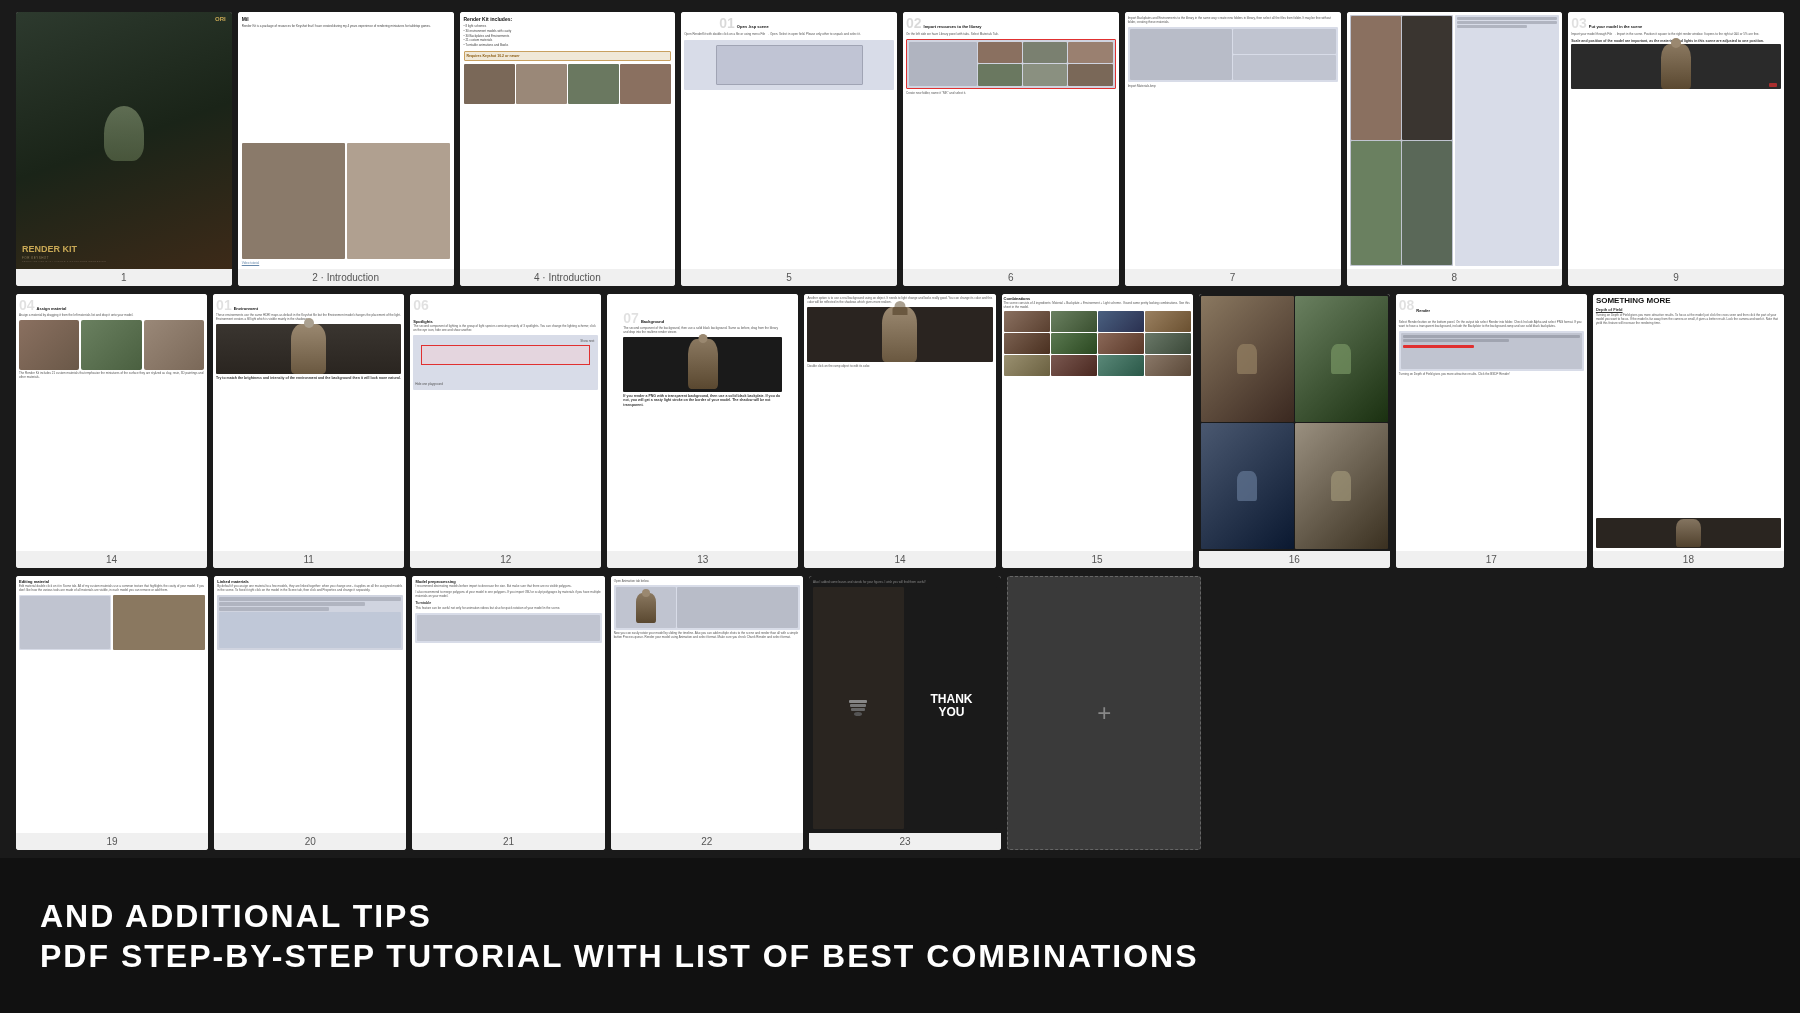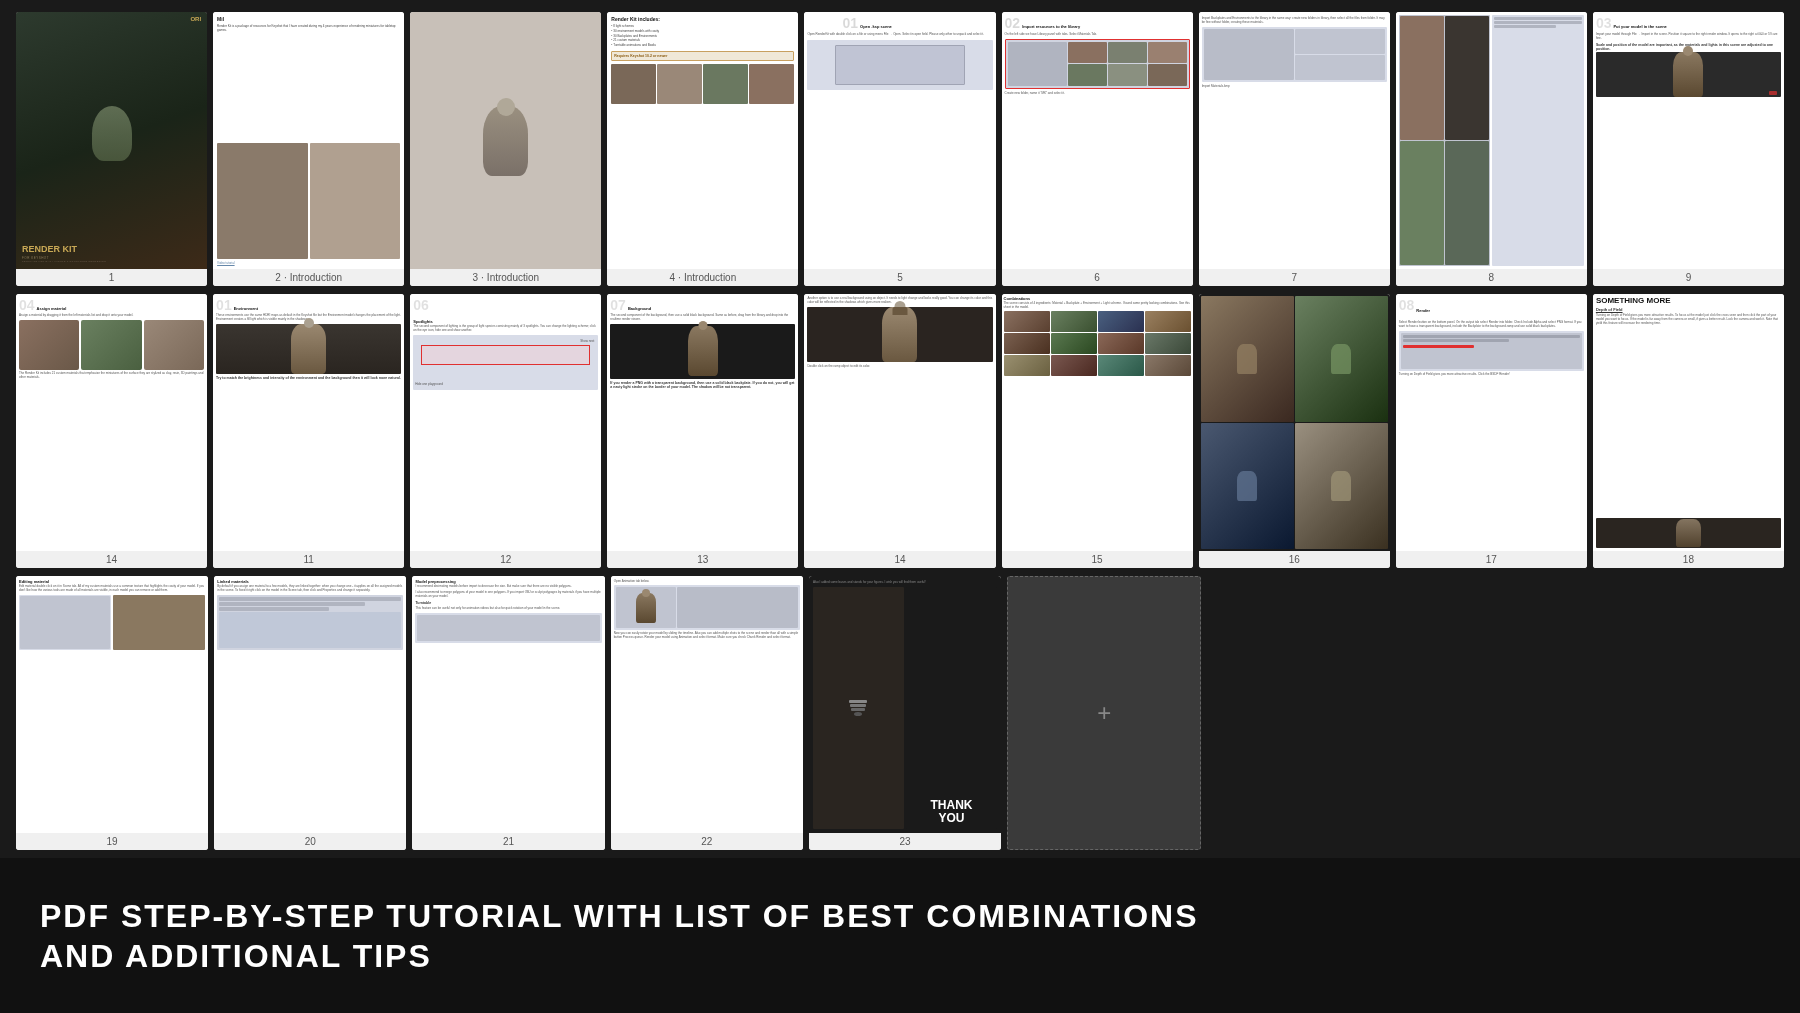--- a/index.html
+++ b/index.html
@@ -133,30 +133,20 @@
           <div style="display:grid;grid-template-columns:1fr 1fr;gap:2px;flex:1;">
             <div style="background:#8a7a6a;border-radius:1px;"></div>
             <div style="background:#b0a090;border-radius:1px;"></div>
           </div>
           <div style="font-size:3px;color:#6688aa;text-decoration:underline;">Video tutorial</div>
         </div>
       </div>
       <div class="page-number-label">2 · Introduction</div>
     </div>
 
-    <div class="page-card">
-      <div class="page-thumbnail" style="background:#c8c0b8;">
-        <div style="width:100%;height:100%;display:flex;align-items:center;justify-content:center;">
-          <div style="width:45px;height:70px;background:linear-gradient(180deg,#9a9080,#7a7068);border-radius:40% 40% 20% 20%;position:relative;">
-            <div style="position:absolute;top:-8px;left:50%;transform:translateX(-50%);width:18px;height:18px;background:#b0a898;border-radius:50%;"></div>
-          </div>
-        </div>
-      </div>
-      <div class="page-number-label">3 · Introduction</div>
-    </div>
 
     <div class="page-card">
       <div class="page-thumbnail white-bg">
         <div style="width:100%;height:100%;padding:4px;">
           <div style="font-size:5px;font-weight:bold;color:#111;margin-bottom:2px;">Render Kit includes:</div>
           <div style="font-size:3px;color:#444;line-height:1.6;">
             • 8 light schemes<br>
             • 30 environment models with cavity<br>
             • 30 Backplates and Environments<br>
             • 21 custom materials<br>
@@ -336,21 +326,21 @@
             <div style="position:absolute;bottom:4px;font-size:3px;color:#555;">Hide one playground</div>
             <div style="position:absolute;top:4px;right:4px;font-size:3px;color:#555;">Show next</div>
           </div>
         </div>
       </div>
       <div class="page-number-label">12</div>
     </div>
 
     <div class="page-card">
       <div class="page-thumbnail white-bg">
-        <div style="width:100%;height:100%;padding:3px;">
+        <div style="width:100%;height:100%;padding:16px;">
           <div style="display:flex;gap:2px;align-items:baseline;margin-bottom:1px;">
             <span style="font-size:14px;font-weight:900;color:rgba(0,0,0,0.12);">07</span>
             <span style="font-size:4px;font-weight:bold;color:#111;">Background</span>
           </div>
           <div style="font-size:3px;color:#555;line-height:1.3;margin-bottom:2px;">The second component of the background, then use a solid black background. Same as before, drag from the library and drop into the realtime render viewer.</div>
           <div style="height:55px;background:#1a1a1a;border-radius:1px;display:flex;align-items:center;justify-content:center;position:relative;">
             <div style="width:30px;height:50px;background:linear-gradient(180deg,#8a7860,#5a4830);border-radius:30% 30% 10% 10%;position:relative;">
               <div style="position:absolute;top:-5px;left:50%;transform:translateX(-50%);width:9px;height:9px;background:#9a8870;border-radius:50%;"></div>
             </div>
           </div>
@@ -543,35 +533,35 @@
           <div style="display:grid;grid-template-columns:1fr 1fr;gap:2px;flex:1;">
             <div style="background:#2a2520;border-radius:1px;display:flex;align-items:center;justify-content:center;">
 
               <div style="display:flex;flex-direction:column;align-items:center;gap:1px;">
                 <div style="width:18px;height:3px;background:#888;border-radius:1px;"></div>
                 <div style="width:16px;height:3px;background:#777;border-radius:1px;"></div>
                 <div style="width:14px;height:3px;background:#666;border-radius:1px;"></div>
                 <div style="width:8px;height:4px;background:#555;border-radius:50%;"></div>
               </div>
             </div>
-            <div style="background:#1a1a1a;border-radius:1px;display:flex;align-items:flex-end;justify-content:center;padding-bottom:4px;">
+            <div style="background:#1a1a1a;border-radius:1px;display:flex;align-items:center;justify-content:center;padding-bottom:4px;">
               <div style="font-size:12px;font-weight:900;color:#ffffff;text-align:center;line-height:1.1;text-transform:uppercase;">THANK<br>YOU</div>
             </div>
           </div>
         </div>
       </div>
       <div class="page-number-label">23</div>
     </div>
 
     <div class="add-page-card">
       <span class="add-icon">+</span>
     </div>
 
     <div style="flex:3;"></div>
 
   </div>
 
 </div>
 
 <div class="bottom-bar">
+  <div class="bottom-text-main">AND ADDITIONAL TIPS</div>
   <div class="bottom-text-main">PDF STEP-BY-STEP TUTORIAL WITH LIST OF BEST COMBINATIONS</div>
-  <div class="bottom-text-main">AND ADDITIONAL TIPS</div>
 </div>
 
 </body></html>

